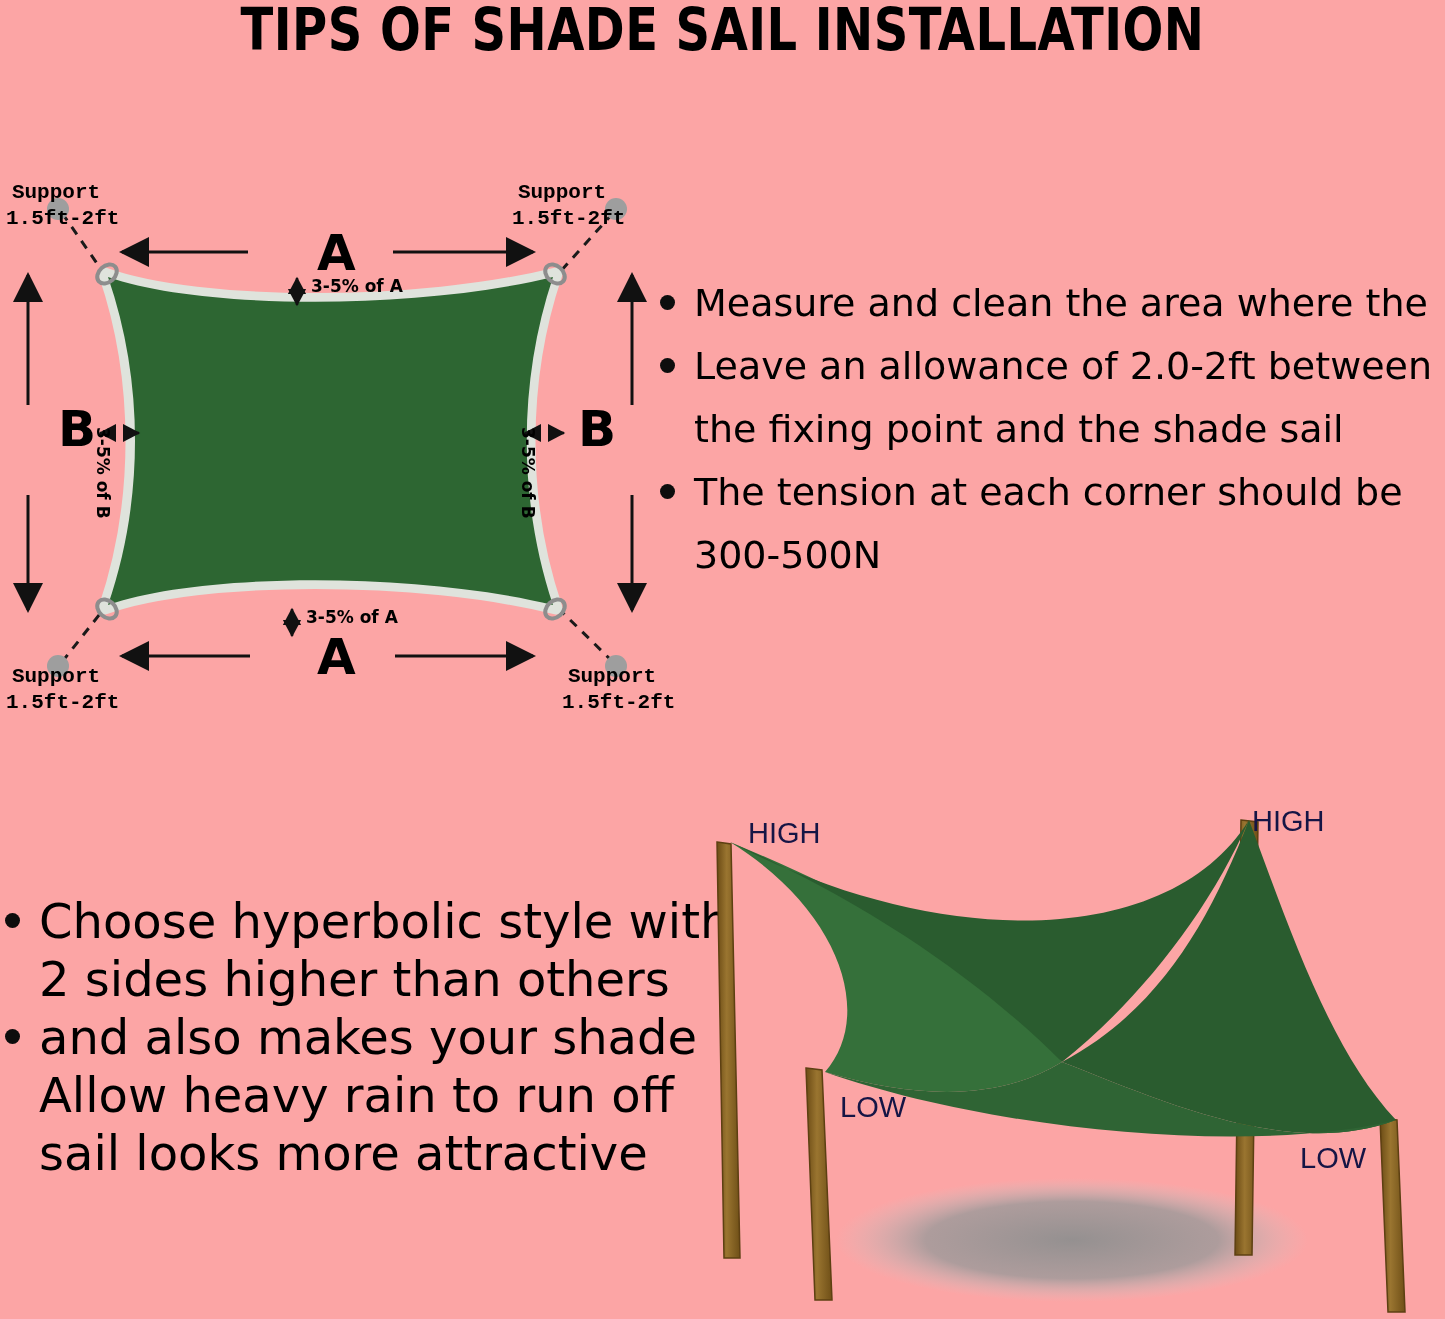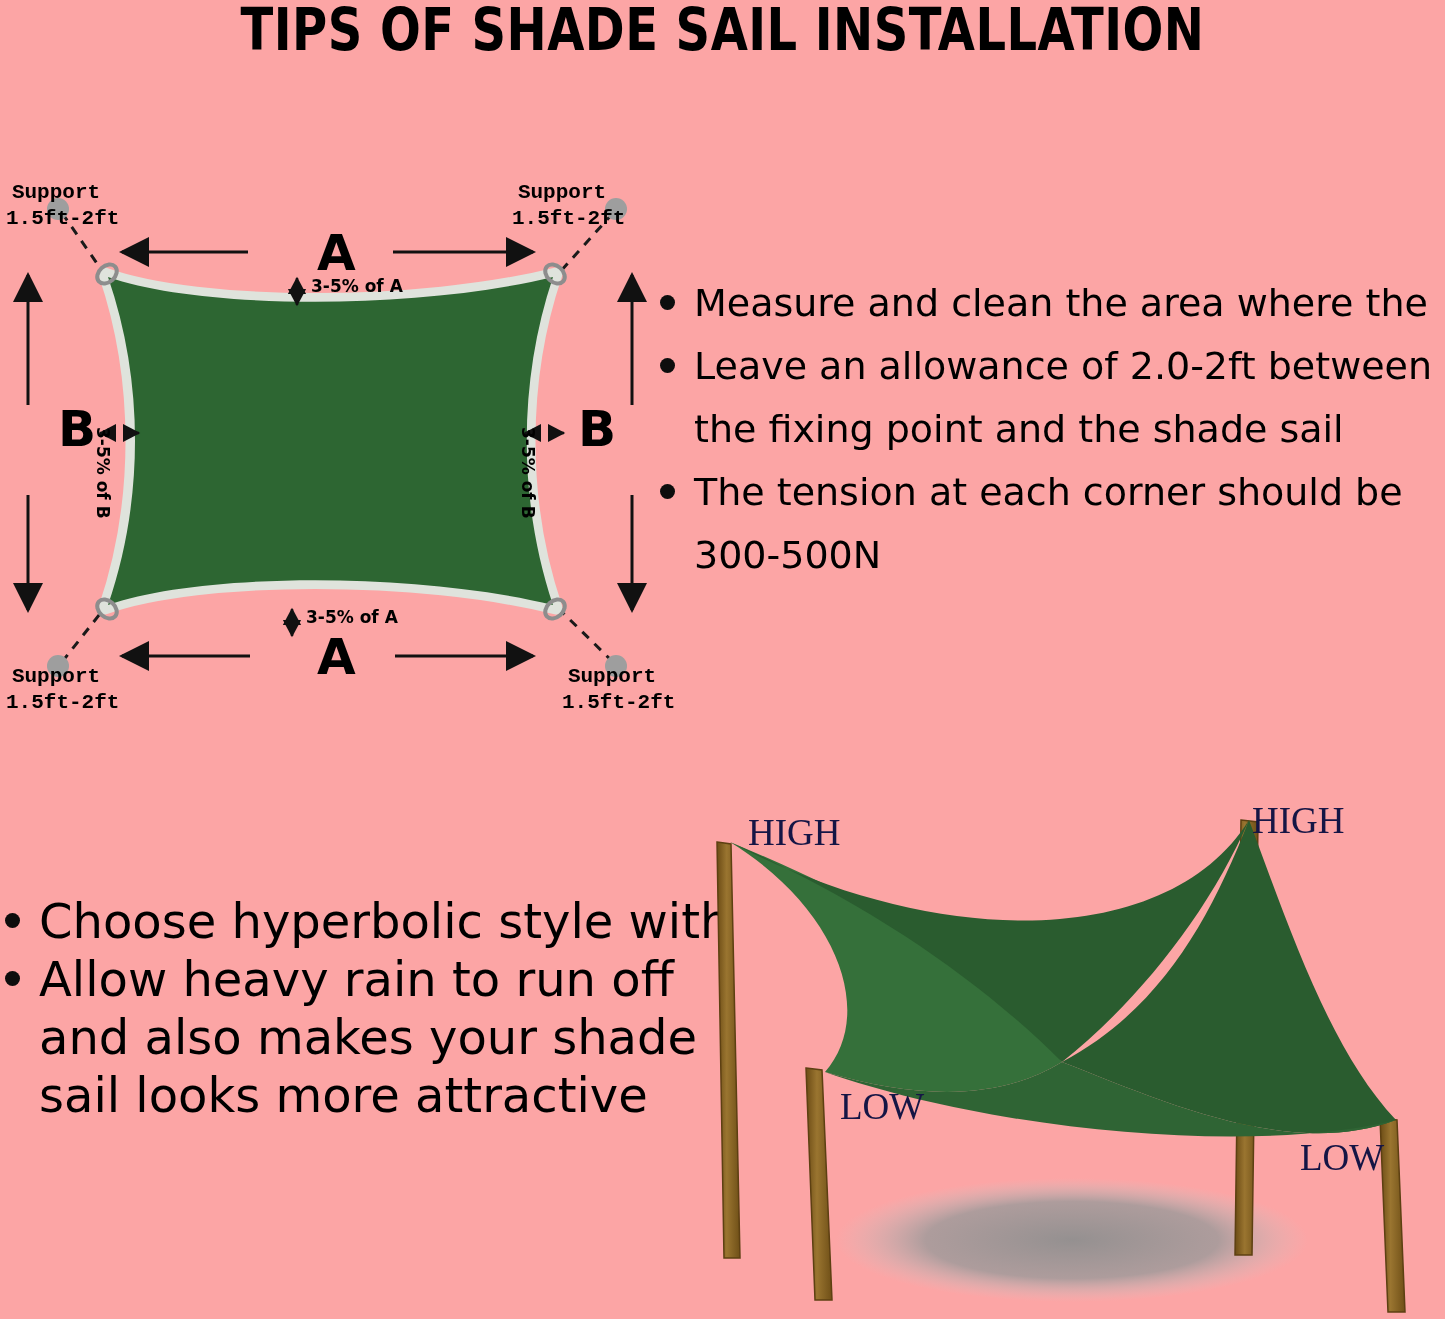--- a/index.html
+++ b/index.html
@@ -114,22 +114,22 @@
     margin-left: 8px;
   }
   .pct-vert {
     font-size: 17px;
     font-weight: 700;
     transform: rotate(90deg);
     transform-origin: left top;
   }
   .hl-lbl {
     position: absolute;
-    font-family: Liberation Serif, serif;
-    font-size: 37px;
+    font-family: Liberation Sans, sans-serif;
+    font-size: 29px;
     line-height: 30px;
     white-space: nowrap;
     text-align: right;
   }
 </style>
 </head>
 <body>
 
 <div id="page">
 
@@ -261,28 +261,29 @@
     </div>
 
   </div>
 
   <div id="bullets-left" class="bullets">
 
     <div class="bullet-row">
       <span class="bullet-dot"></span>
       <span class="bullet-text">
         <div class="bullet-line">Choose hyperbolic style with</div>
-      </span>
-    </div>
-
-    <div class="bullet-row">
-      <span class="bullet-dot"></span>
-      <span class="bullet-text">
+        <div class="bullet-line">2 sides higher than others</div>
+      </span>
+    </div>
+
+    <div class="bullet-row">
+      <span class="bullet-dot"></span>
+      <span class="bullet-text">
+        <div class="bullet-line">and also makes your shade</div>
         <div class="bullet-line">Allow heavy rain to run off</div>
-        <div class="bullet-line">and also makes your shade</div>
         <div class="bullet-line">sail looks more attractive</div>
       </span>
     </div>
 
   </div>
 
   <svg class="art" width="760" height="520" viewBox="0 0 760 520" style="left:690px; top:800px;">
 
     <defs>
       <radialGradient id="groundShadow" cx="50%" cy="50%" r="50%">

